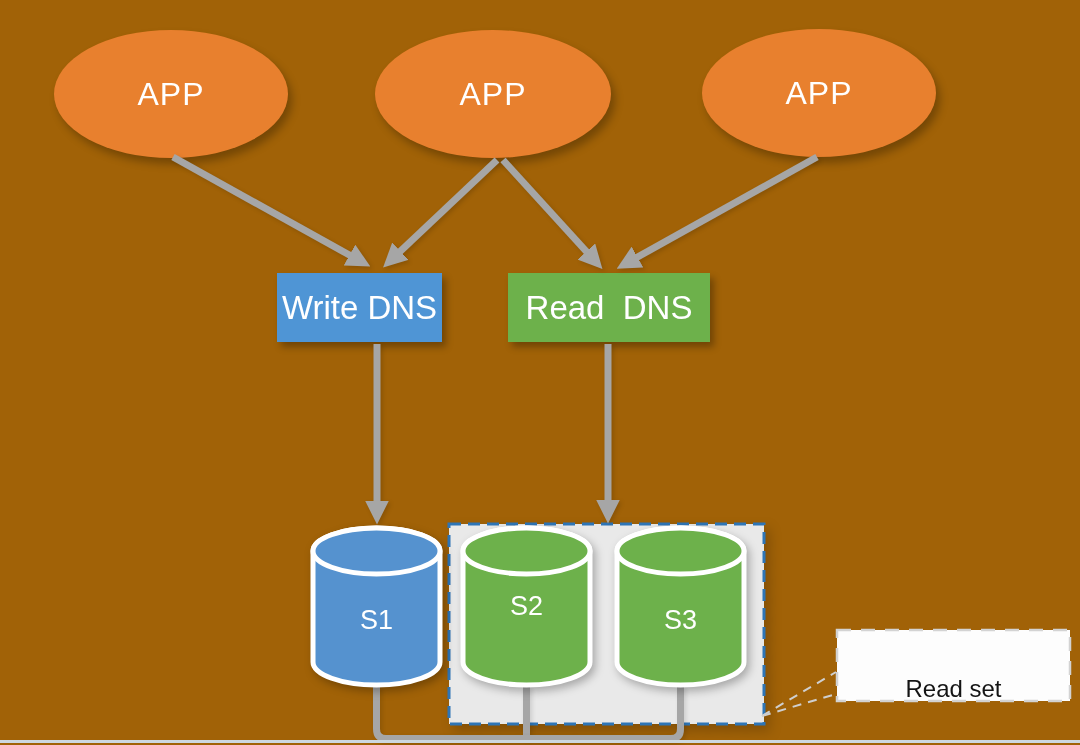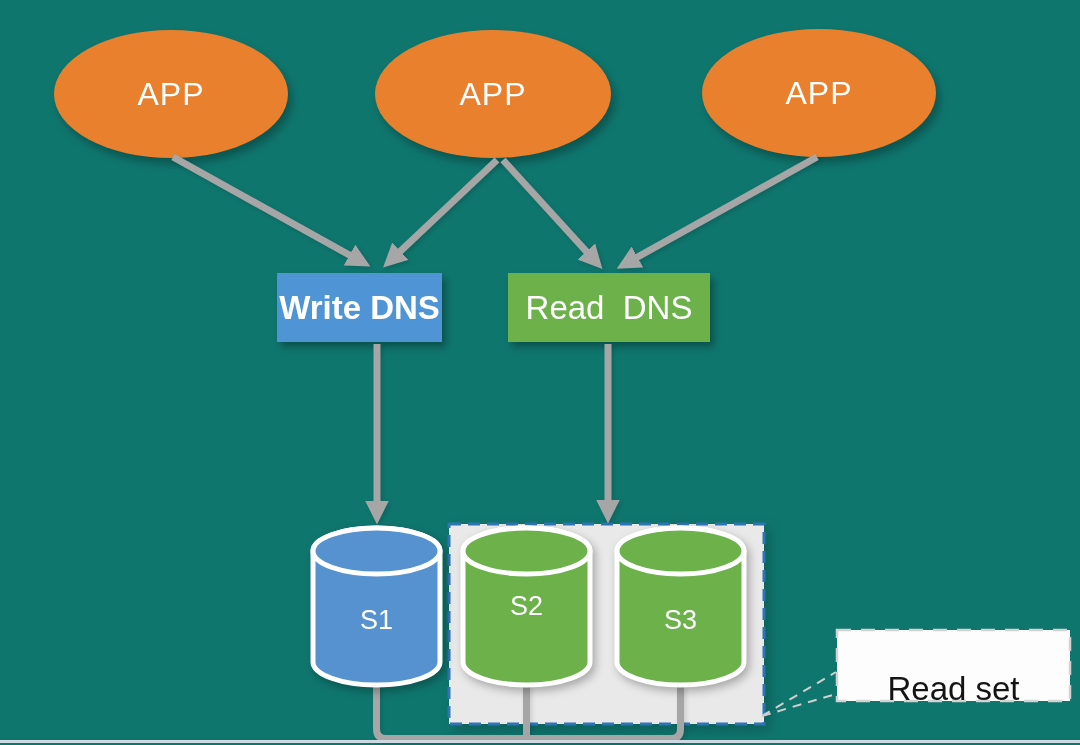--- a/index.html
+++ b/index.html
@@ -1,18 +1,18 @@
 <!DOCTYPE html>
 <html><head>
 <meta charset="utf-8">
 <style>
   html,body{margin:0;padding:0;background:#ffffff;}
   #canvas{
     position:relative;width:1080px;height:745px;overflow:hidden;
-    background:#0f766e;
+    background:#a16207;
     font-family:"Liberation Sans","DejaVu Sans",sans-serif;
   }
   
   .node{position:absolute;display:flex;align-items:center;justify-content:center;}
   .ellipse{
     border-radius:50%;
     background:#e8802e;
     box-shadow:4px 6px 8px rgba(0,0,0,0.28);
   }
   .ellipse .lbl{color:#ffffff;font-size:32px;letter-spacing:1px;}
@@ -30,39 +30,39 @@
          filter:drop-shadow(2px 2px 2px rgba(0,0,0,0.15));}
   .connector{stroke:#a6a6a6;stroke-width:7;fill:none;
          filter:drop-shadow(2px 2px 2px rgba(0,0,0,0.12));}
   .cyl{stroke:#ffffff;stroke-width:5;}
   .cyl-blue{fill:#5592cf;}
   .cyl-green{fill:#6db14b;}
   .cyl-group{filter:drop-shadow(3px 4px 4px rgba(0,0,0,0.28));}
   
   .over-label{position:absolute;z-index:10;display:flex;align-items:center;justify-content:center;}
   .db-label{color:#ffffff;font-size:27px;}
-  .readset-label{color:#141414;font-size:33px;margin-top:46px;}
+  .readset-label{color:#141414;font-size:24px;margin-top:46px;}
   .bottom-rule{position:absolute;left:0;top:740px;width:1080px;height:3px;background:#cdd8e0;z-index:12;}
 </style>
 </head>
 <body>
 
 <div id="canvas">
 
   <div class="node ellipse" style="left:54px;top:30px;width:234px;height:128px;">
     <span class="lbl">APP</span>
   </div>
   <div class="node ellipse" style="left:375px;top:30px;width:236px;height:128px;">
     <span class="lbl">APP</span>
   </div>
   <div class="node ellipse" style="left:702px;top:29px;width:234px;height:128px;">
     <span class="lbl">APP</span>
   </div>
 
-  <div class="node dns-box dns-blue" style="left:277px;top:273px;width:165px;height:69px;font-weight:bold;">
+  <div class="node dns-box dns-blue" style="left:277px;top:273px;width:165px;height:69px;">
     <span class="lbl">Write DNS</span>
   </div>
   <div class="node dns-box dns-green" style="left:508px;top:273px;width:202px;height:69px;">
     <span class="lbl">Read  DNS</span>
   </div>
 
   <svg id="diagram-svg" width="1080" height="745" viewBox="0 0 1080 745">
     <defs>
       <marker id="ah" viewBox="0 0 10 10" refX="6" refY="5" markerWidth="3.4" markerHeight="3.4" orient="auto">
         <path d="M0,0 L10,5 L0,10 z" fill="#a6a6a6"></path>

